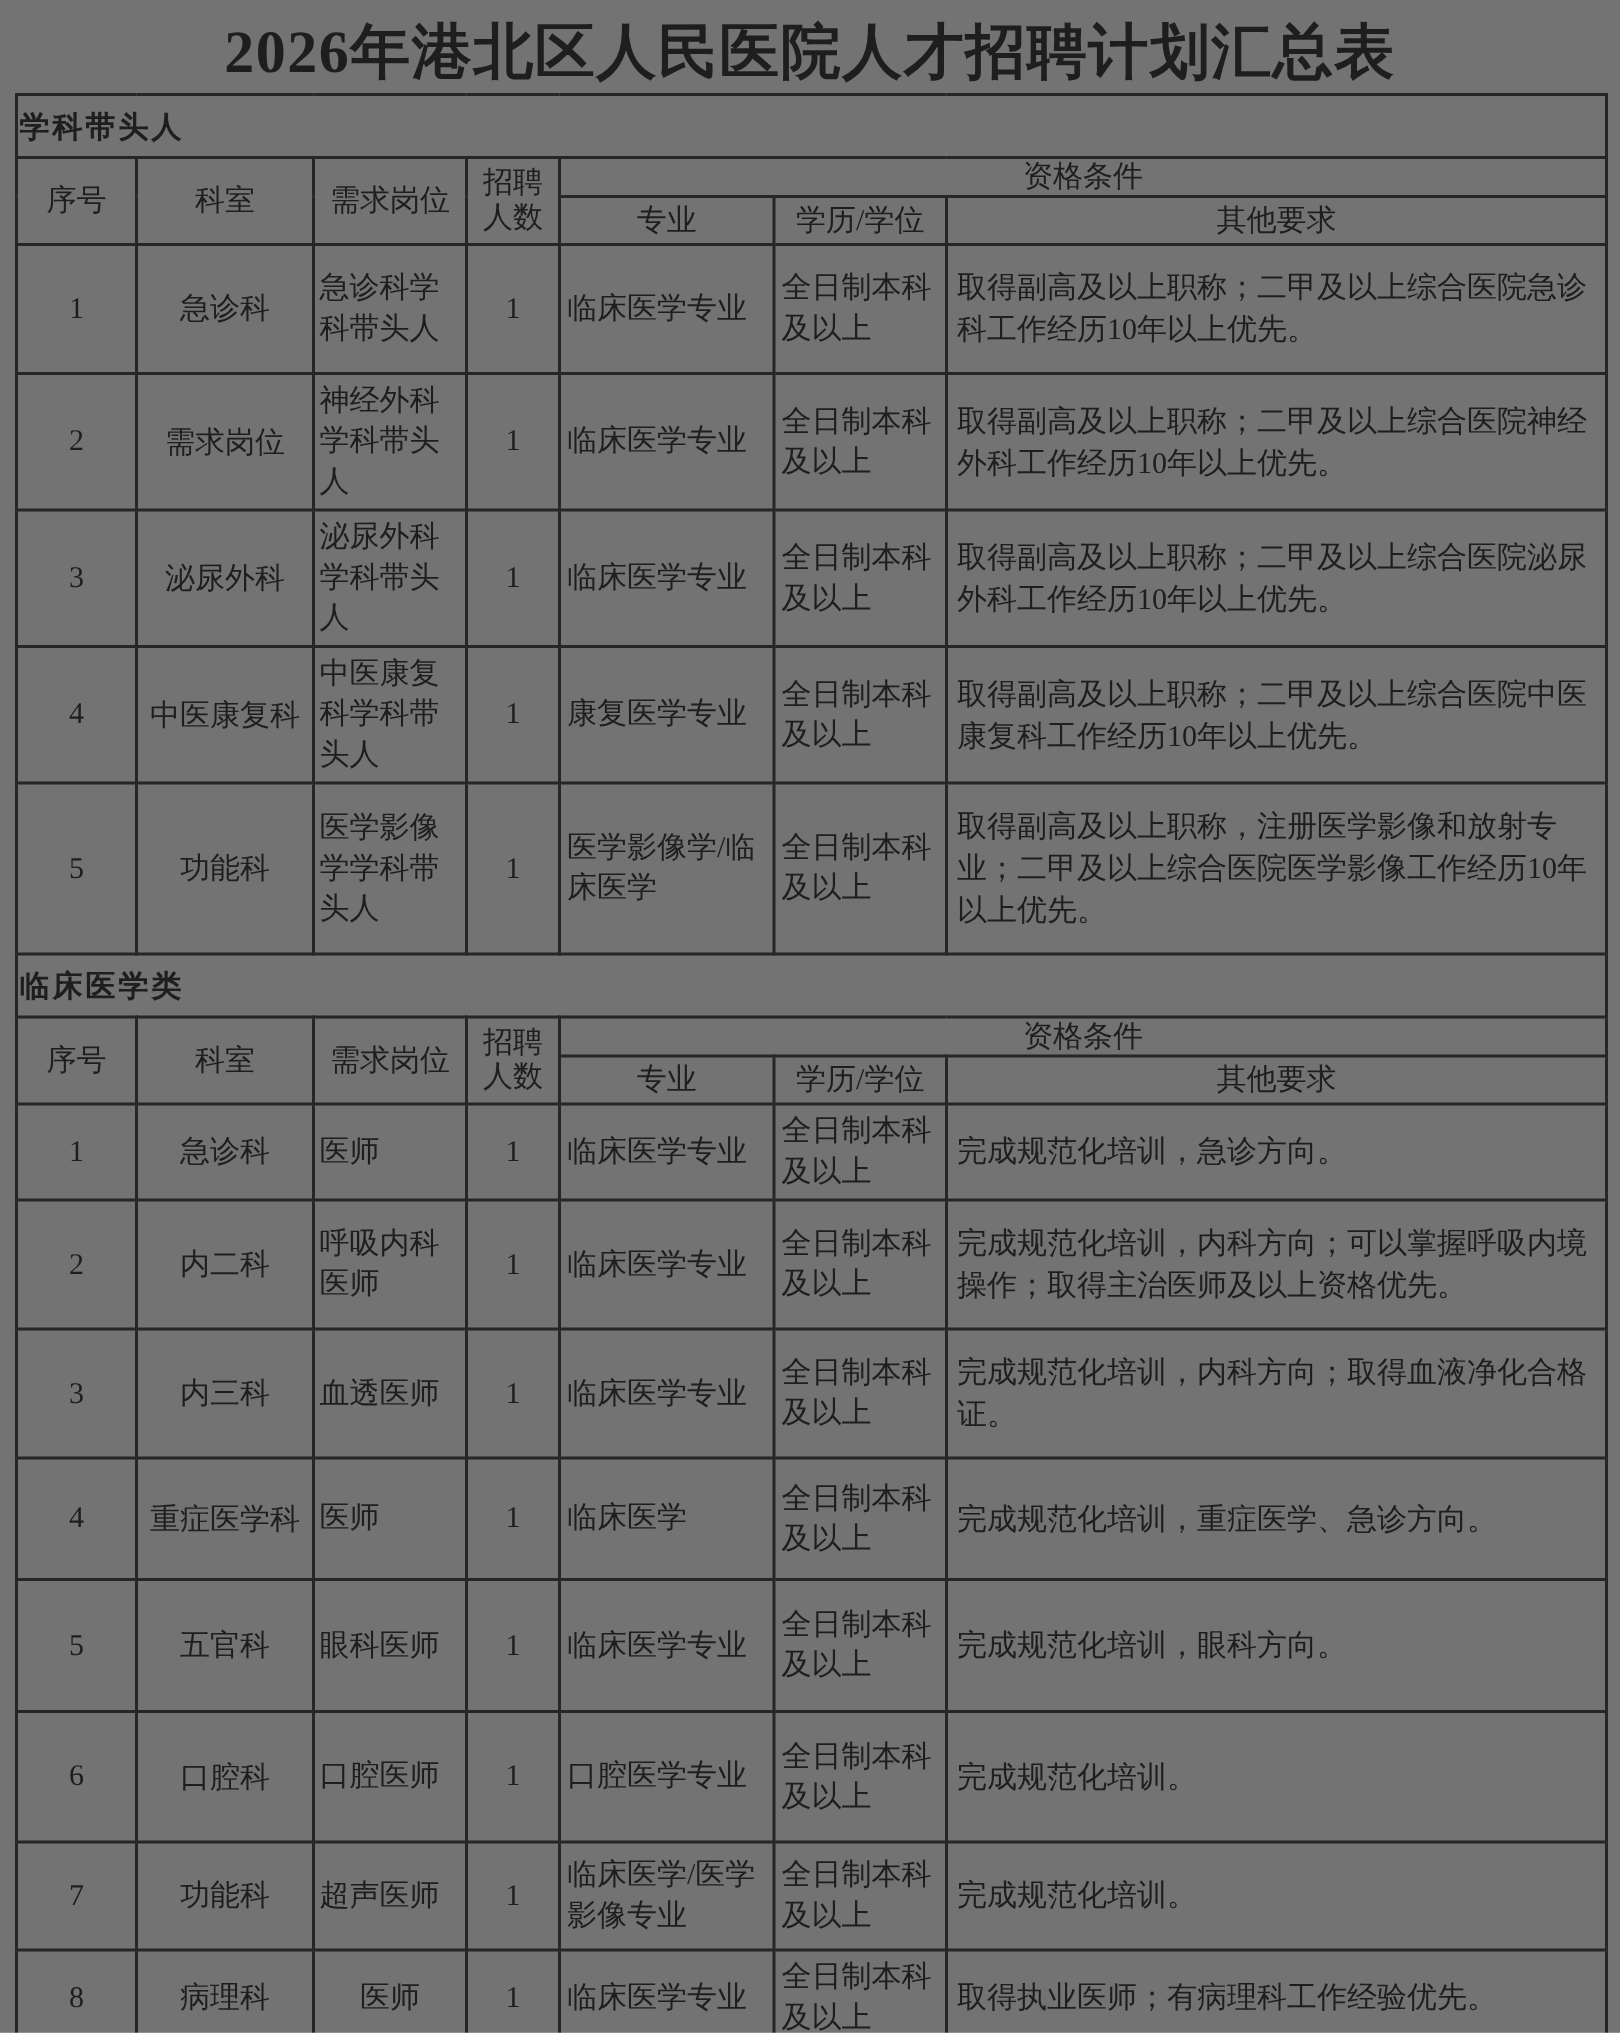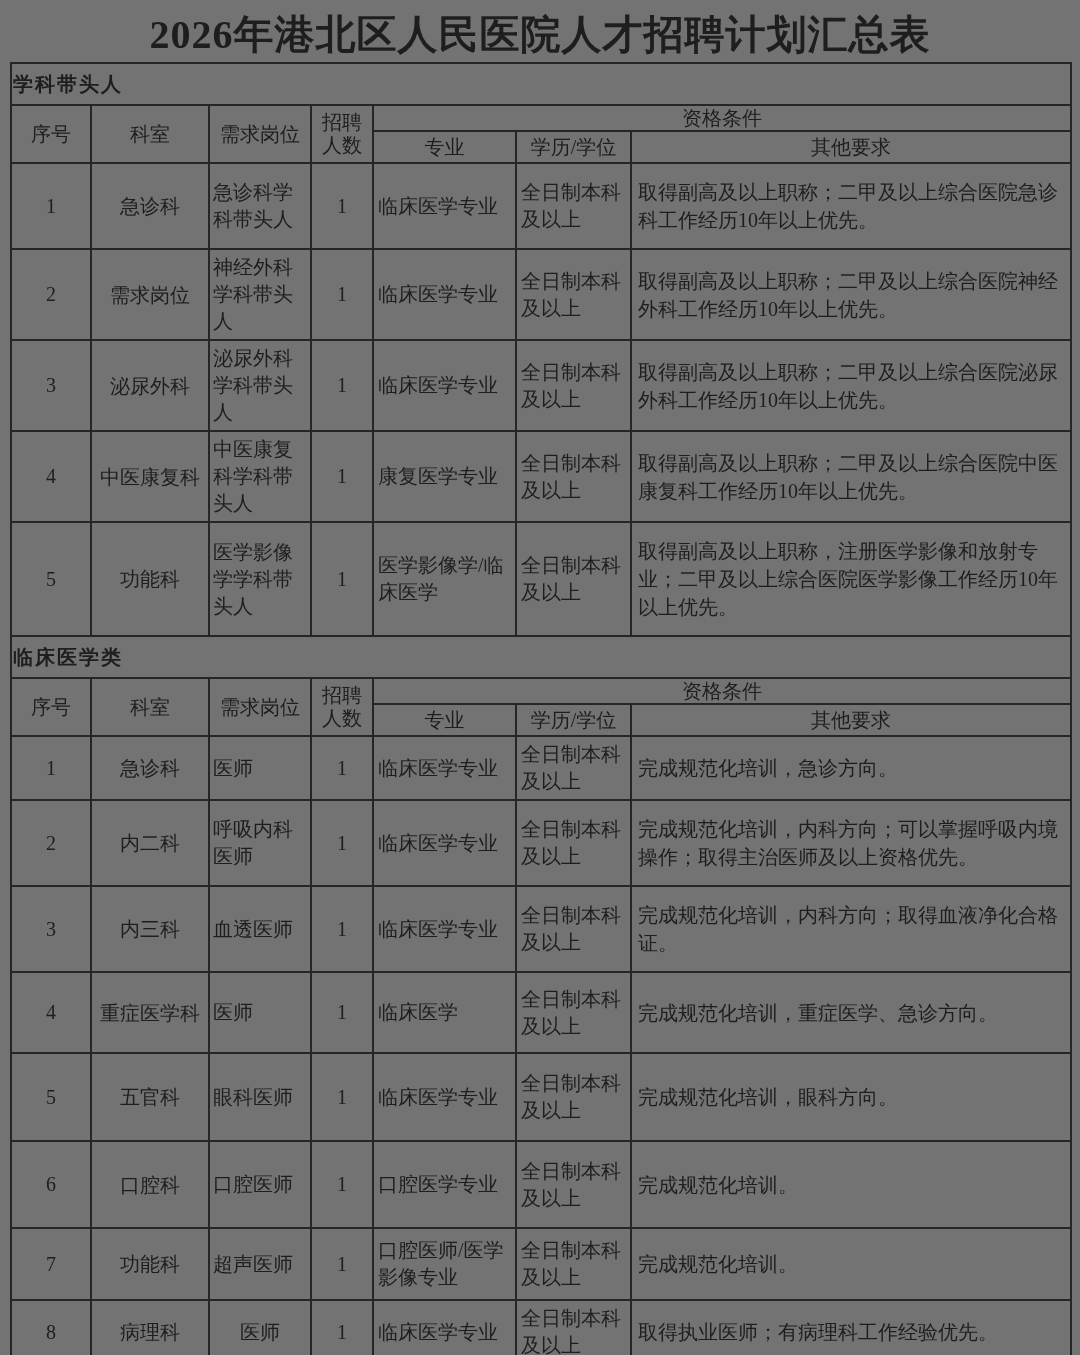--- a/index.html
+++ b/index.html
@@ -196,21 +196,21 @@
           <td class="c-count">1</td>
           <td class="c-major">口腔医学专业</td>
           <td class="c-edu">全日制本科及以上</td>
           <td class="c-other">完成规范化培训。</td>
         </tr>
         <tr class="data-row" style="height: 72px;">
           <td class="c-seq">7</td>
           <td class="c-dept">功能科</td>
           <td class="c-post">超声医师</td>
           <td class="c-count">1</td>
-          <td class="c-major">口腔医师/医学影像专业</td>
+          <td class="c-major">临床医学/医学影像专业</td>
           <td class="c-edu">全日制本科及以上</td>
           <td class="c-other">完成规范化培训。</td>
         </tr>
         <tr class="data-row" style="height: 48px;">
           <td class="c-seq">8</td>
           <td class="c-dept">病理科</td>
           <td class="c-post center">医师</td>
           <td class="c-count">1</td>
           <td class="c-major">临床医学专业</td>
           <td class="c-edu">全日制本科及以上</td>

